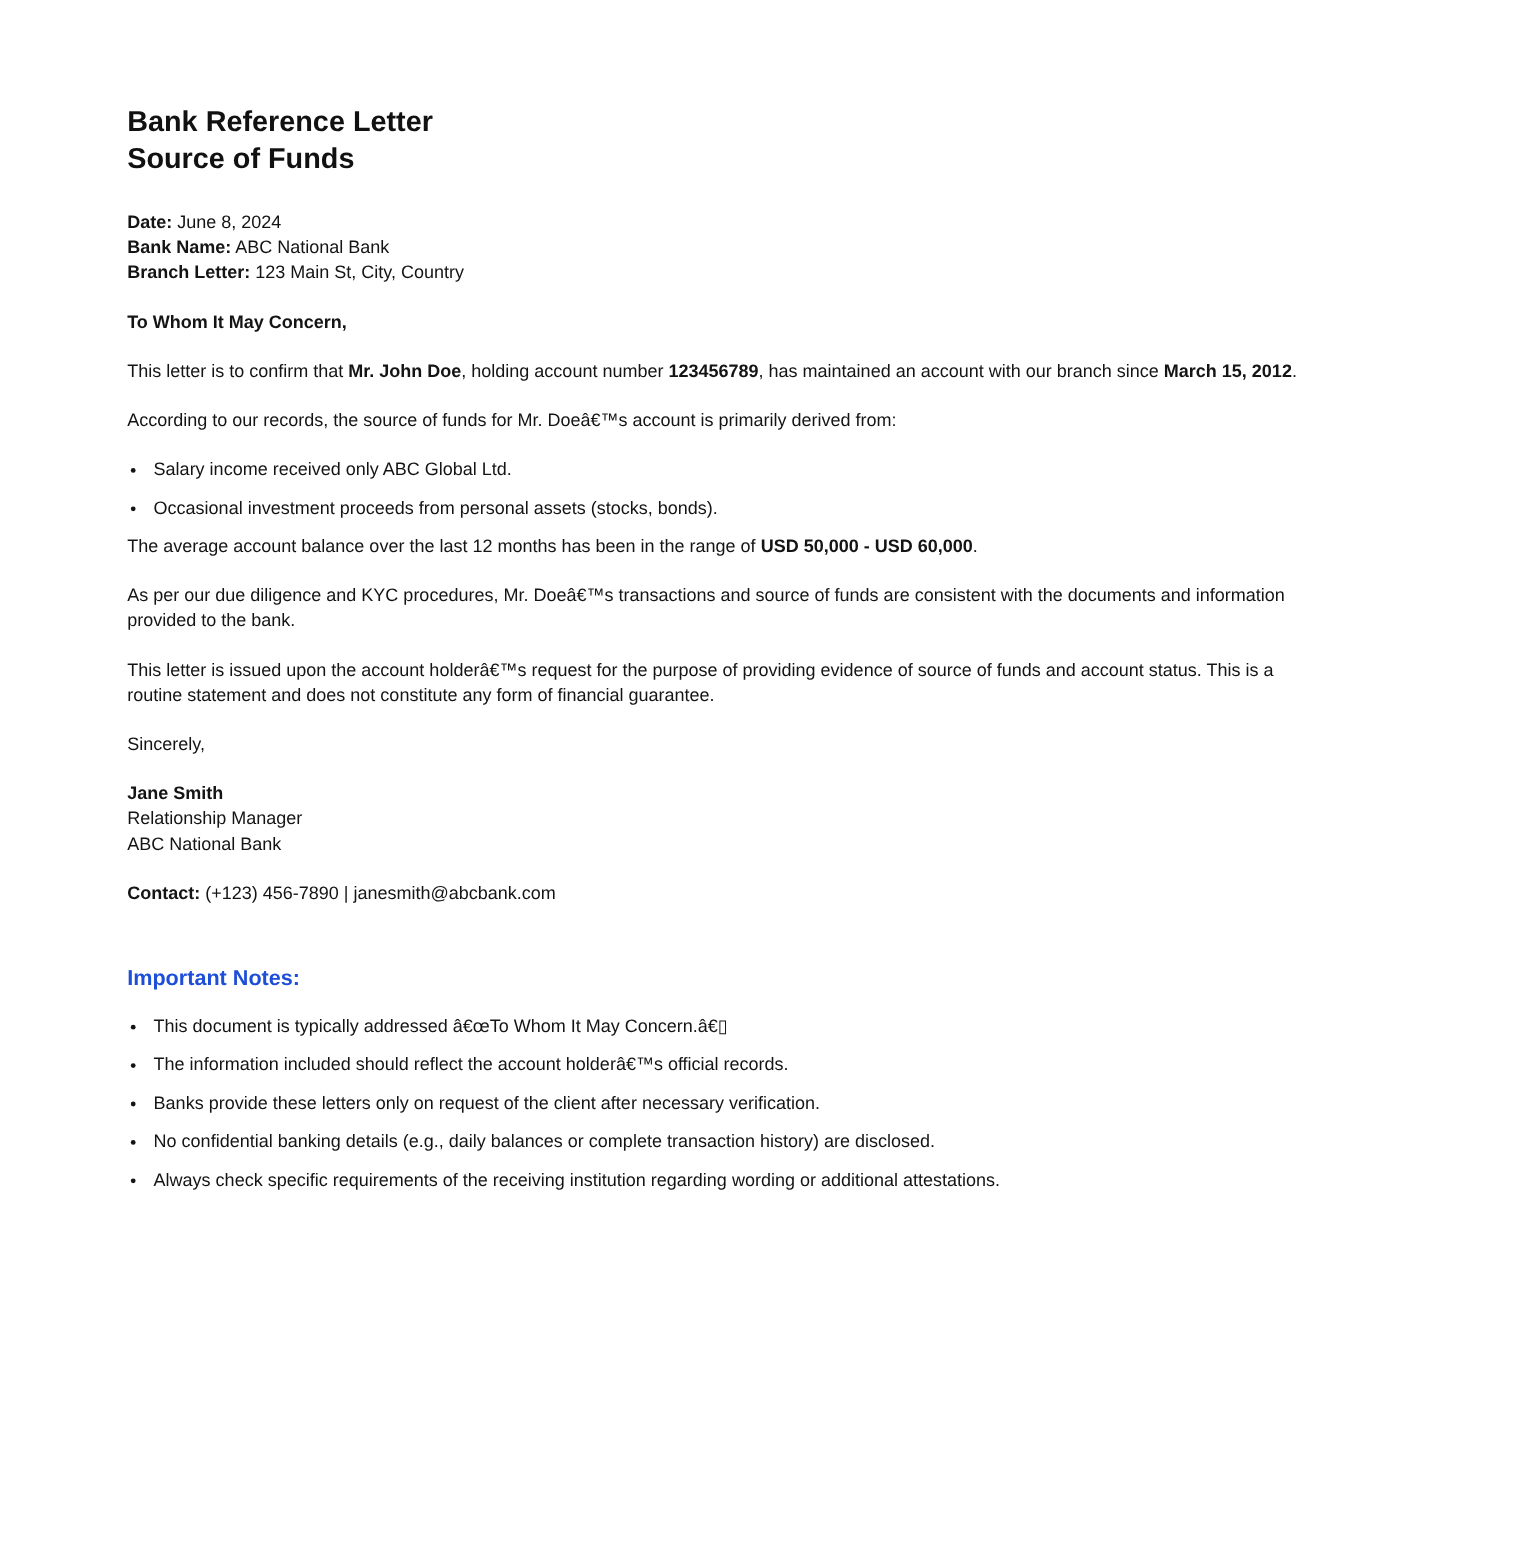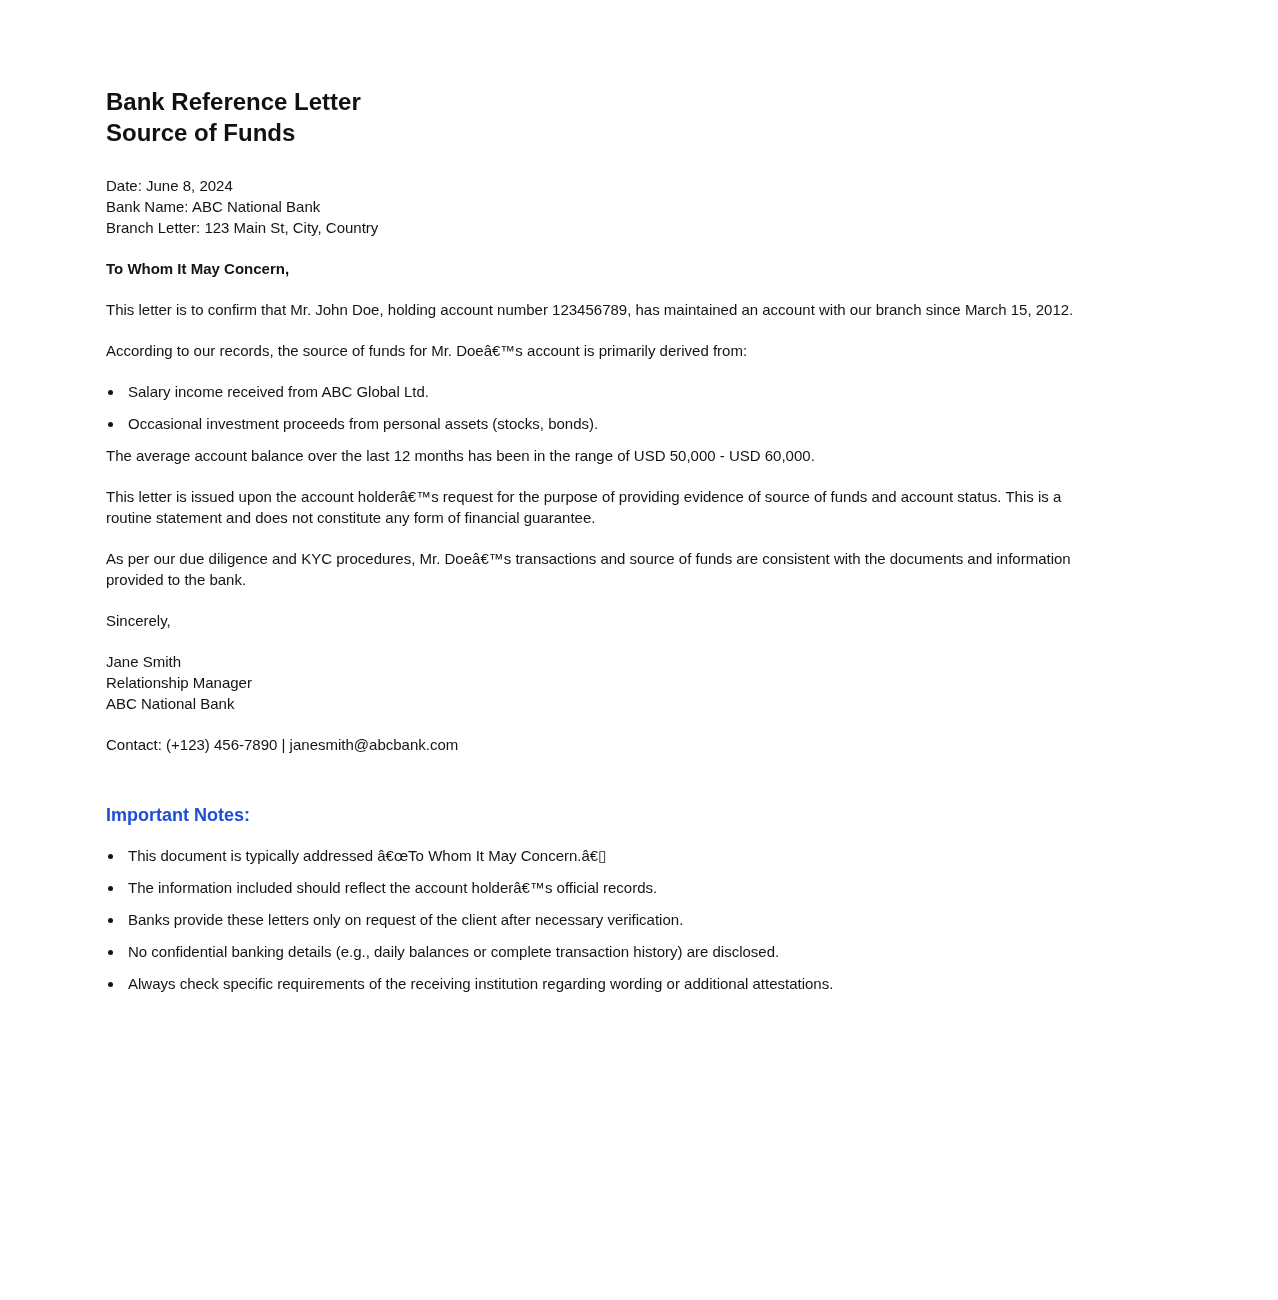--- a/index.html
+++ b/index.html
@@ -24,21 +24,21 @@
     font-size: 24px;
     line-height: 31px;
     font-weight: 700;
     color: #111111;
   }
   p {
     margin: 0 0 20px 0;
     font-size: 15px;
     line-height: 21px;
   }
-  strong { font-weight: 400; margin-top: 24px; }
+  strong { font-weight: 700; margin-top: 24px; }
   .bold { font-weight: 700; }
   ul.doc-list {
     margin: 0 0 9px 0;
     padding-left: 18px;
     list-style: disc outside;
   }
   ul.doc-list li {
     margin: 0 0 11px 0;
     padding-left: 4px;
     font-size: 15px;
@@ -65,29 +65,29 @@
 
   <p><strong>Date:</strong><span> June 8, 2024</span><br><strong>Bank Name:</strong><span> ABC National Bank</span><br><strong>Branch Letter:</strong><span> 123 Main St, City, Country</span></p>
 
   <p class="bold">To Whom It May Concern,</p>
 
   <p><span>This letter is to confirm that </span><strong>Mr. John Doe</strong><span>, holding account number </span><strong>123456789</strong><span>, has maintained an account with our branch since </span><strong>March 15, 2012</strong><span>.</span></p>
 
   <p>According to our records, the source of funds for Mr. Doeâ€™s account is primarily derived from:</p>
 
   <ul class="doc-list">
-      <li>Salary income received from ABC Global Ltd.</li>
+      <li>Salary income received only ABC Global Ltd.</li>
       <li>Occasional investment proceeds from personal assets (stocks, bonds).</li>
     </ul>
 
   <p><span>The average account balance over the last 12 months has been in the range of </span><strong>USD 50,000 - USD 60,000</strong><span>.</span></p>
 
+  <p>As per our due diligence and KYC procedures, Mr. Doeâ€™s transactions and source of funds are consistent with the documents and information provided to the bank.</p>
+
   <p>This letter is issued upon the account holderâ€™s request for the purpose of providing evidence of source of funds and account status. This is a routine statement and does not constitute any form of financial guarantee.</p>
-
-  <p>As per our due diligence and KYC procedures, Mr. Doeâ€™s transactions and source of funds are consistent with the documents and information provided to the bank.</p>
 
   <p class="closing">Sincerely,</p>
 
   <p><strong>Jane Smith</strong><br><span>Relationship Manager</span><br><span>ABC National Bank</span></p>
 
   <p><strong>Contact:</strong><span> (+123) 456-7890 | janesmith@abcbank.com</span></p>
 
   <h2 class="notes-heading">Important Notes:</h2>
 
   <ul class="doc-list">

